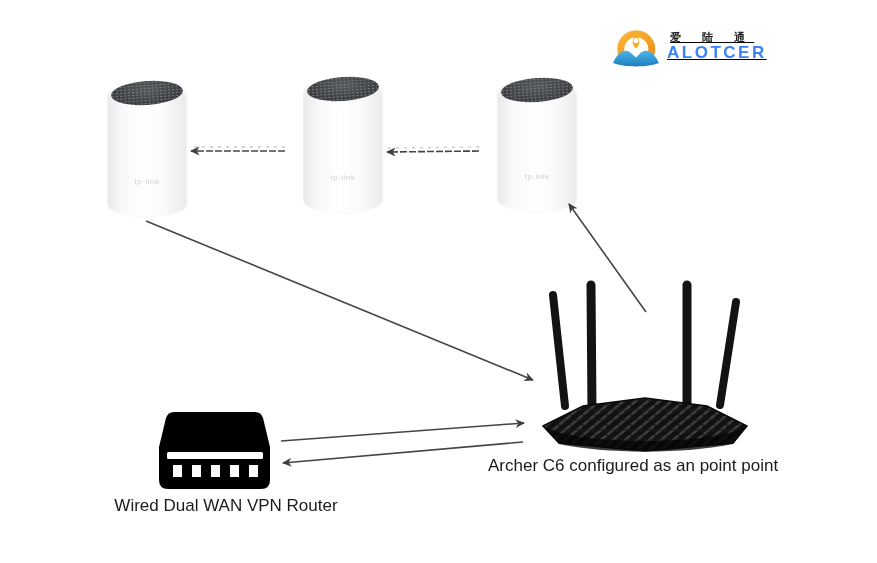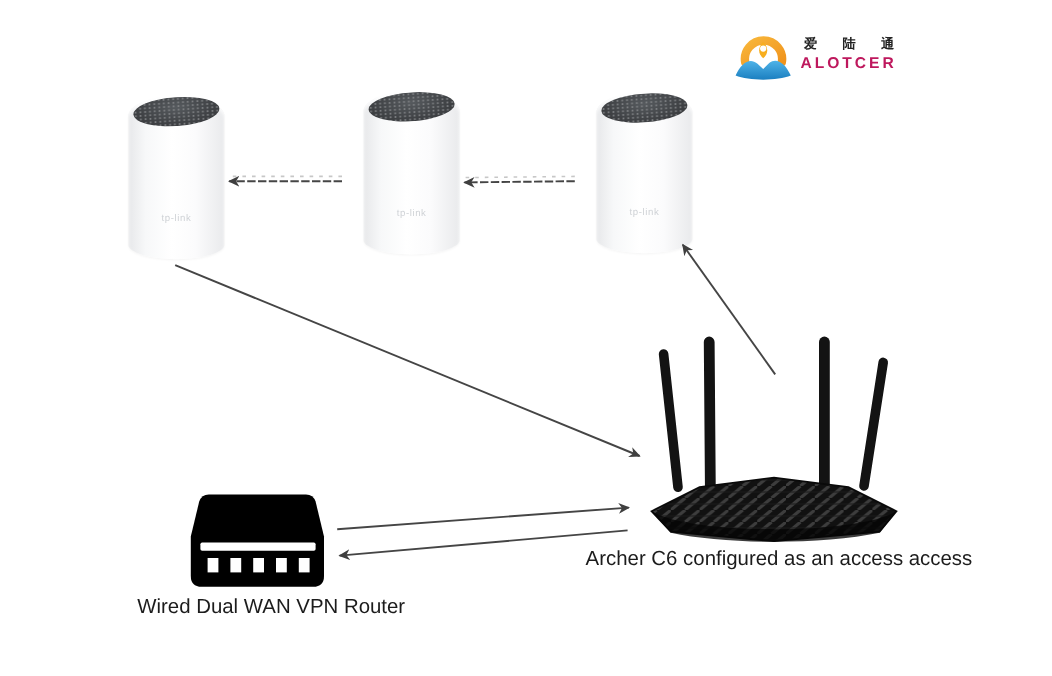--- a/index.html
+++ b/index.html
@@ -4,23 +4,23 @@
 <style>
   * { margin:0; padding:0; box-sizing:border-box; }
   html,body { background:#fff; }
   body { font-family:"Liberation Sans", sans-serif; }
   #stage {
     position:relative; width:877px; height:563px; background:#ffffff; overflow:hidden;
   }
 
   
   .logo { position:absolute; left:612px; top:24px; display:flex; align-items:center; gap:7px; }
-  .logo-text { display:flex; flex-direction:column; justify-content:center; }
+  .logo-text { display:flex; flex-direction:column; justify-content:center;text-decoration:underline; }
   .logo-cn { font-size:11px; font-weight:bold; color:#222; letter-spacing:9px; white-space:nowrap; margin-left:3px; line-height:14px; }
-  .logo-en { font-size:13px; font-weight:bold; color:#be185d; letter-spacing:2.5px; line-height:18px; }
+  .logo-en { font-size:17px; font-weight:bold; color:#3b82f6; letter-spacing:2.5px; line-height:18px; }
 
   
   .deco { position:absolute; width:80px; height:136px; }
   .deco-body {
     position:absolute; inset:0; background:
       linear-gradient(90deg, #e7e8ea 0%, #f7f8f9 18%, #ffffff 45%, #fbfbfc 70%, #e9eaec 100%);
     border-radius:40px 40px 40px 40px / 17px 17px 12px 12px;
     box-shadow: inset 0 2px 3px rgba(255,255,255,.9), 0 1px 2px rgba(0,0,0,0.04);
   }
   .deco-cap {
@@ -110,21 +110,21 @@
     <path d="M 21 9 L 102 9 Q 108 9 110 15 L 117 44 L 117 77 Q 117 86 108 86 L 15 86 Q 6 86 6 77 L 6 44 L 13 15 Q 15 9 21 9 Z" fill="#000000"></path>
     <rect x="14" y="49" width="96" height="7" rx="1.5" fill="#ffffff"></rect>
     <rect x="20" y="62" width="9" height="12" fill="#ffffff"></rect>
     <rect x="39" y="62" width="9" height="12" fill="#ffffff"></rect>
     <rect x="58" y="62" width="9" height="12" fill="#ffffff"></rect>
     <rect x="77" y="62" width="9" height="12" fill="#ffffff"></rect>
     <rect x="96" y="62" width="9" height="12" fill="#ffffff"></rect>
   </svg>
 
   <div class="caption caption-center" style="left:95px; top:496px; width:262px;">Wired Dual WAN VPN Router</div>
-  <div class="caption" style="left:488px; top:456px;">Archer C6 configured as an access access</div>
+  <div class="caption" style="left:488px; top:456px;">Archer C6 configured as an point point</div>
 
   <svg id="arrows" width="877" height="563" viewBox="0 0 877 563">
     <defs>
       <marker id="ah" markerWidth="11" markerHeight="10" refX="8.5" refY="4.5" orient="auto" markerUnits="userSpaceOnUse">
         <path d="M0,0 L9.5,4.5 L0,9 L2.8,4.5 Z" fill="#3f3f3f"></path>
       </marker>
     </defs>
   <line x1="285" y1="147" x2="191" y2="147" stroke="#c7c7c7" stroke-width="1.3" stroke-dasharray="3 5"></line>
       <line x1="285" y1="151" x2="191" y2="151" stroke="#454545" stroke-width="1.6" stroke-dasharray="7 2" marker-end="url(#ah)"></line>
       <line x1="479" y1="147" x2="387" y2="148" stroke="#c7c7c7" stroke-width="1.3" stroke-dasharray="3 5"></line>

